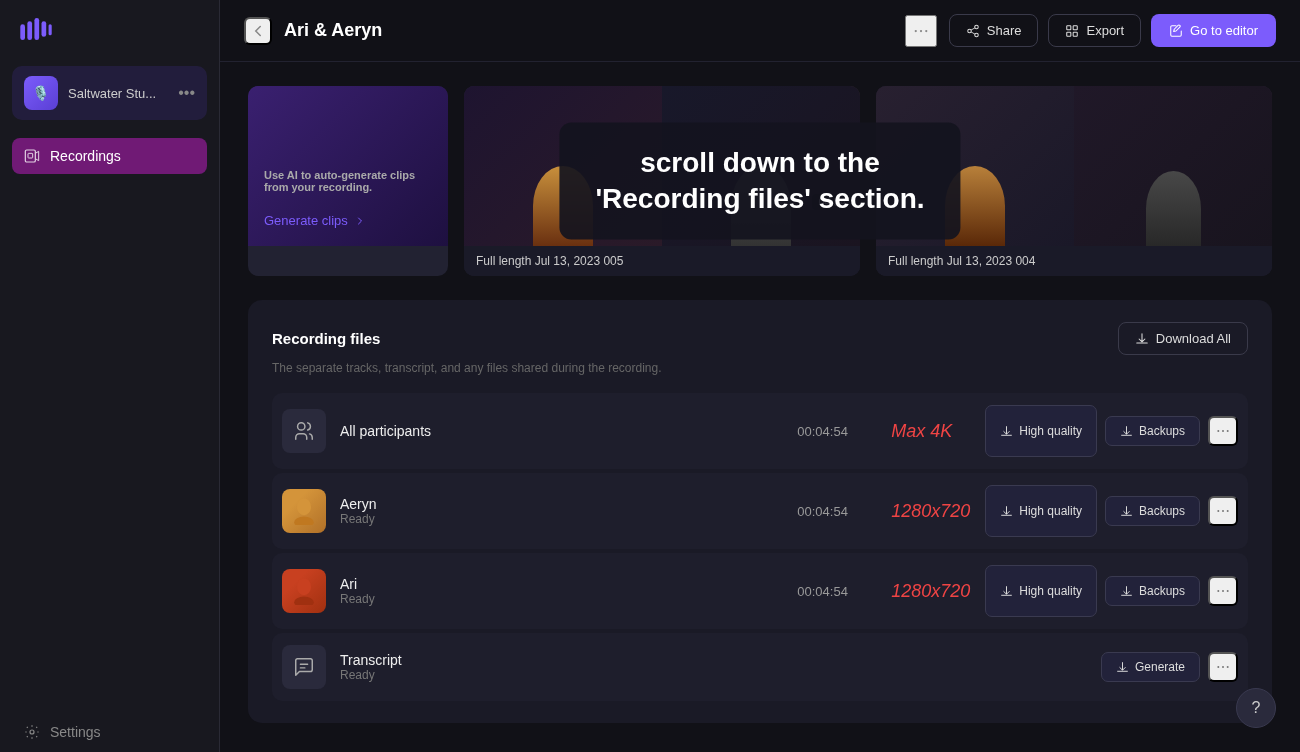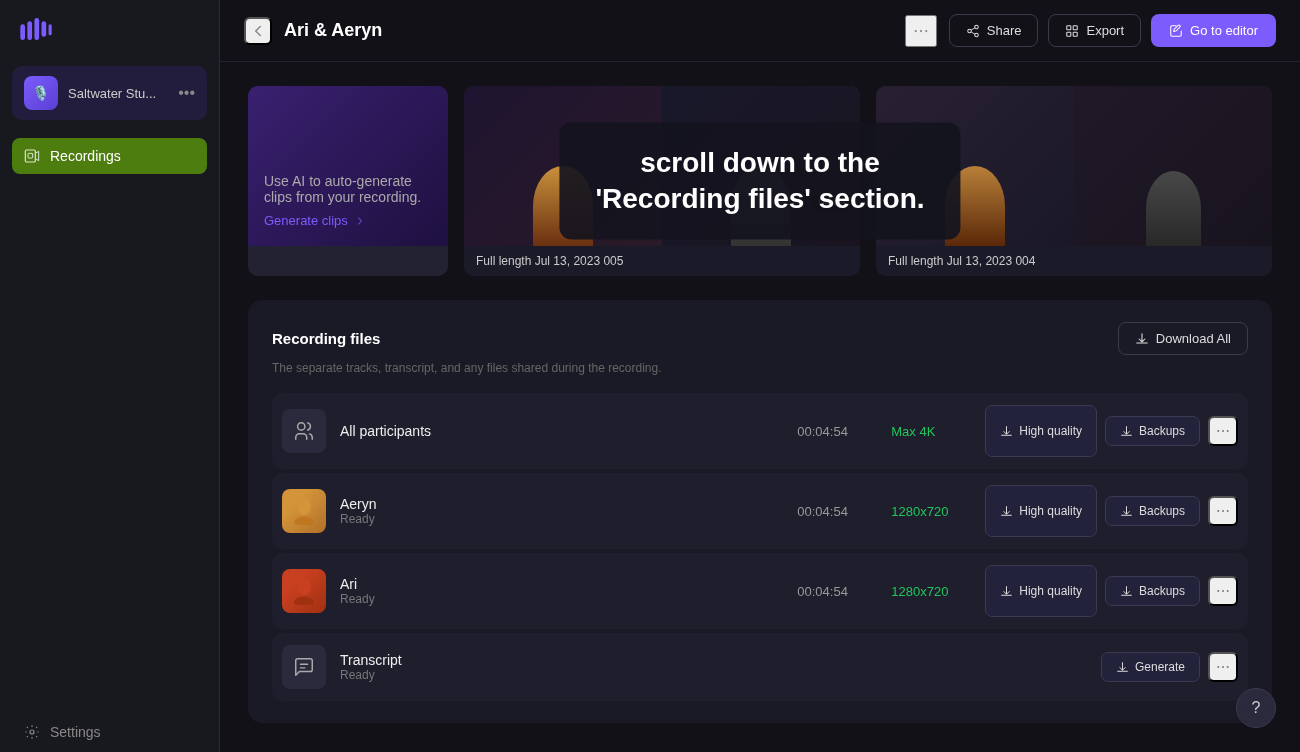--- a/index.html
+++ b/index.html
@@ -77,21 +77,21 @@
       display: flex;
       align-items: center;
       gap: 10px;
       padding: 10px 12px;
       border-radius: 8px;
       cursor: pointer;
       font-size: 14px;
       color: #bbb;
     }
     .nav-item.active {
-      background: #4d7c0f;
+      background: #701a75;
       color: #fff;
     }
     .nav-item svg { opacity: 0.8; }
     .nav-settings {
       padding: 12px 24px;
       display: flex;
       align-items: center;
       gap: 10px;
       font-size: 14px;
       color: #888;
@@ -329,23 +329,24 @@
     .rf-status {
       font-size: 12px;
       color: #777;
     }
     .rf-duration {
       font-size: 13px;
       color: #999;
       width: 80px;
     }
     .rf-resolution {
-      font-size: 13px;
-      color: #22c55e;
+      font-size: 18px;
+      color: #ef4444;
       width: 80px;
+      font-style: italic;
     }
     .rf-actions {
       display: flex;
       align-items: center;
       gap: 8px;
     }
     .btn-hq {
       display: flex;
       align-items: center;
       gap: 6px;
@@ -529,21 +530,21 @@
     <div style="position:relative;">
 
       <div class="scroll-indicator">
         <div class="scroll-indicator-text">scroll down to the<br>'Recording files' section.</div>
       </div>
 
       <div class="thumbnails-row">
 
         <div class="thumbnail-card" style="flex:0 0 200px;">
           <div style="height:160px; background:linear-gradient(135deg,#3a2070,#1e1040); display:flex; flex-direction:column; padding:18px 16px; justify-content:flex-end;">
-            <div style="font-size:14px;color:#aaa;margin-bottom:8px;">Use AI to auto-generate clips from your recording.</div>
+            <div style="font-size:11px;color:#aaa;margin-bottom:20px;font-weight:bold;">Use AI to auto-generate clips from your recording.</div>
             <div class="generate-btn">
               <span>Generate clips</span>
               <svg width="12" height="12" viewBox="0 0 24 24" fill="none">
                 <path d="M9 18l6-6-6-6" stroke="#7c5cfc" stroke-width="2" stroke-linecap="round"></path>
               </svg>
             </div>
           </div>
         </div>
 
         <div class="thumbnail-card" style="flex:1; position:relative;">

